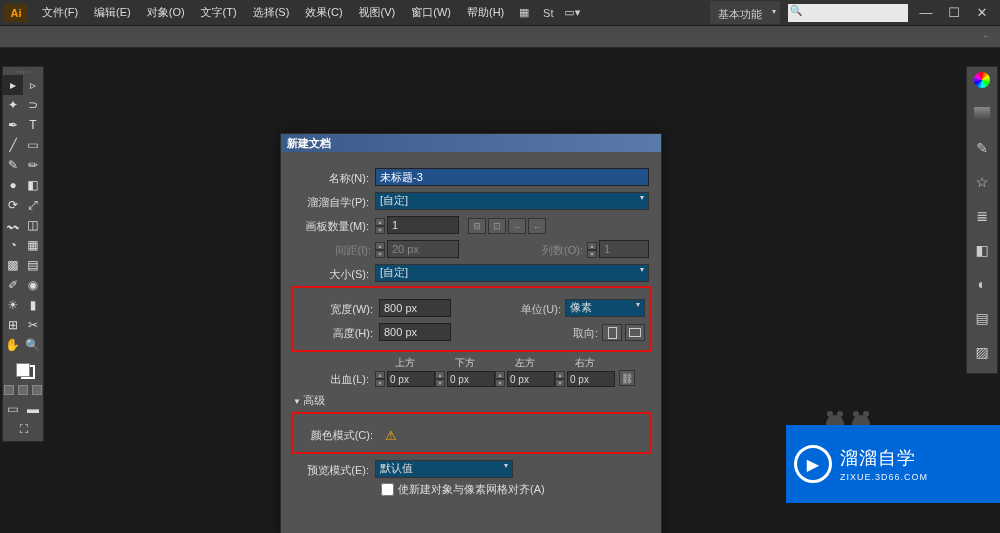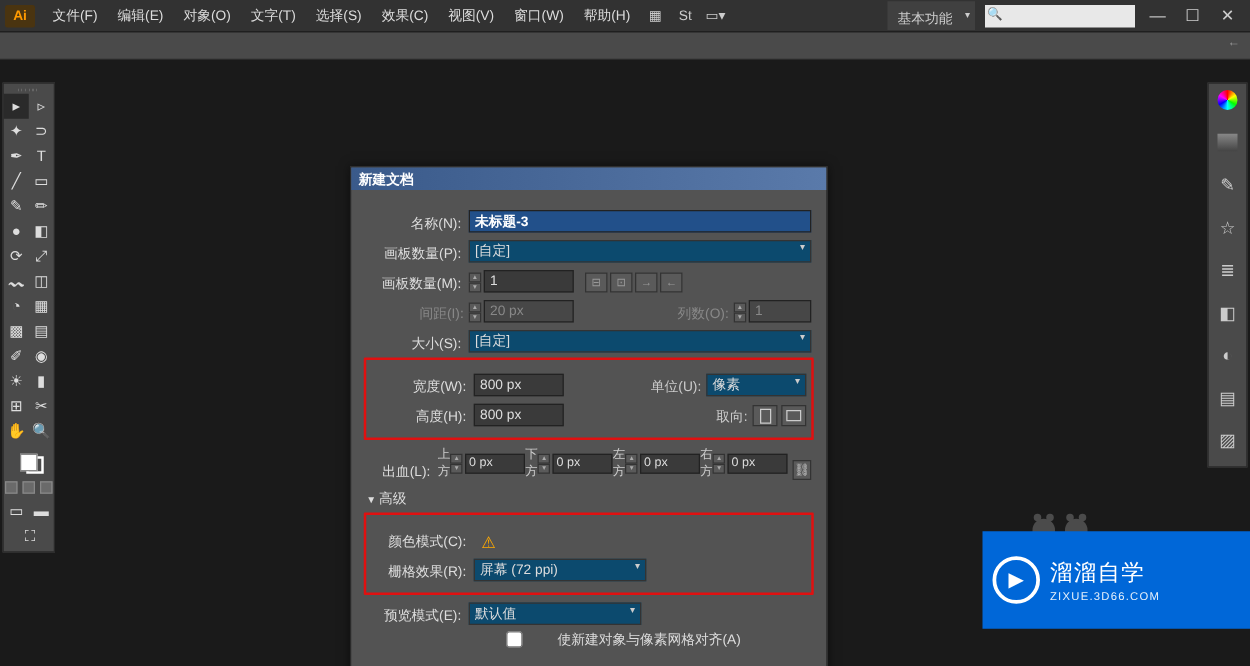--- a/index.html
+++ b/index.html
@@ -45,43 +45,43 @@
 .palette-grad { width:16px; height:14px; background: linear-gradient(180deg,#888,#444);}
 .palette-brush { font-size:14px;}
 
 
 .dialog { position: absolute; left: 280px; top: 85px; width: 382px; background: #535353; border: 1px solid #2a2a2a; box-shadow: 0 0 8px rgba(0,0,0,0.5); }
 .dialog-title { height: 18px; background: linear-gradient(90deg, #3a5a8a, #5a7aaa); color: #fff; font-size: 11px; padding: 2px 6px; font-weight: bold; }
 .dialog-body { padding: 10px 12px 12px 12px; }
 .form-row { display: flex; align-items: flex-end; margin: 4px 0; min-height: 20px; }
 .form-label { width: 82px; text-align: right; color: #ddd; font-size: 11px; padding-right: 6px; }
 .text-input { height: 18px; background: #3a3a3a; border: 1px solid #222; color: #ddd; font-size: 11px; padding: 0 4px; }
-.text-input.highlighted { background: #22508a; color: #fff; font-weight: bold; }
+.text-input.highlighted { background: #22508a; color: #fff; }
 .dropdown { height: 18px; background: #0c4a6e; border: 1px solid #333; color: #ddd; font-size: 11px; padding: 0 4px; position: relative; flex: 1; }
 .dropdown::after { content: "▾"; position: absolute; right: 4px; font-size: 8px; color:#ccc;}
 .num-input { width: 72px; height: 18px; background: #3a3a3a; border: 1px solid #222; color: #ddd; font-size: 11px; padding: 0 4px; }
 .num-input.disabled { background: #474747; color: #888; }
 .stepper { display:inline-flex; flex-direction:column; width:10px; margin-right:2px;}
 .stepper span{ height:8px; font-size:6px; color:#aaa; line-height:7px; background:#5a5a5a; border:1px solid #333; text-align:center;}
 .small-btn { width: 18px; height: 16px; background: #5a5a5a; border: 1px solid #333; margin: 0 1px; display:inline-flex; align-items:center; justify-content:center; font-size:9px; color:#999;}
 .sub-label { color: #ccc; font-size: 11px; text-align: right; padding-right: 4px; }
 .sub-label.disabled { color: #888; }
 .redbox { border: 2px solid #e01010; padding: 5px 4px; margin: 2px -2px; border-radius:1px;}
 .section-toggle { color: #ddd; font-size: 11px; margin: 6px 0 4px 0; }
 .section-toggle::before { content: "▼ "; font-size: 8px; }
 .warning-icon { color: #ffaa00; font-size: 13px; margin-left: 6px; }
 .orient-box { display:inline-flex; gap:3px; }
 .orient-btn { width: 20px; height: 17px; background: #5a5a5a; border: 1px solid #333; display:flex; align-items:center; justify-content:center;}
 .orient-portrait::before { content:""; width:7px; height:10px; border:1px solid #ccc;}
 .orient-landscape::before { content:""; width:10px; height:7px; border:1px solid #ccc;}
-.bleed-col { display:flex; flex-direction:row; align-items:center; }
+.bleed-col { display:flex; flex-direction:column; align-items:center; }
 .bleed-col .hdr { color:#ccc; font-size:10px; margin-bottom:1px;}
 .bleed-in { width: 48px; height:16px; background:#3a3a3a; border:1px solid #222; color:#ddd; font-size:10px; padding:0 2px;}
 .link-btn { width:16px; height:16px; background:#5a5a5a; border:1px solid #333; display:flex;align-items:center;justify-content:center; color:#ccc; font-size:10px; margin-left:4px; align-self:flex-end; margin-bottom:1px;}
-.checkbox-row { display:flex; align-items:center; margin-left:112px; margin-top:4px; color:#ddd; font-size:11px;gap:24px;}
+.checkbox-row { display:flex; align-items:center; margin-left:88px; margin-top:4px; color:#ddd; font-size:11px;}
 .checkbox-row input{ margin-right:4px;}
 .dialog-footer { display: flex; padding: 12px 12px; gap: 8px; }
 
 
 .watermark { position:absolute; right:0; bottom:30px; width:214px; height:78px; background:#0067d8; display:flex; align-items:center; padding:0 8px;}
 .watermark .play { width:38px; height:38px; border:3px solid #fff; border-radius:50%; display:flex; align-items:center; justify-content:center; color:#fff; font-size:16px;}
 .watermark .txt { margin-left:8px; color:#fff; }
 .watermark .txt .t1 { font-size:18px; font-weight:500; letter-spacing:1px;}
 .watermark .txt .t2 { font-size:9px; letter-spacing:1px; margin-top:2px; opacity:0.9;}
 .paws { position:absolute; right: 130px; bottom: 100px; display:flex; gap:8px;}
@@ -209,21 +209,21 @@
   </div>
 
   <div class="dialog">
     <div class="dialog-title">新建文档</div>
     <div class="dialog-body">
       <div class="form-row">
         <div class="form-label">名称(N):</div>
         <input class="text-input highlighted" style="flex: 1 1 0%;" value="未标题-3">
       </div>
       <div class="form-row">
-        <div class="form-label">画板数量(P):</div>
+        <div class="form-label">溜溜自学(P):</div>
         <div class="dropdown">[自定]</div>
       </div>
       <div class="form-row">
         <div class="form-label">画板数量(M):</div>
         <div class="stepper">
             <span>▴</span>
             <span>▾</span>
           </div>
         <input class="num-input" value="1" style="">
         <div style="width:8px"></div>
@@ -317,24 +317,20 @@
         <div class="link-btn">⛓</div>
       </div>
 
       <div class="section-toggle">高级</div>
 
       <div class="redbox">
         <div class="form-row">
           <div class="form-label">颜色模式(C):</div>
           <span class="warning-icon">⚠</span>
         </div>
-        <div class="form-row">
-          <div class="form-label">栅格效果(R):</div>
-          <div class="dropdown" style="flex:0 0 138px">屏幕 (72 ppi)</div>
-        </div>
       </div>
 
       <div class="form-row">
         <div class="form-label">预览模式(E):</div>
         <div class="dropdown" style="flex:0 0 138px">默认值</div>
       </div>
       <div class="checkbox-row">
         <input type="checkbox" style="">
         <span>使新建对象与像素网格对齐(A)</span>
       </div>

